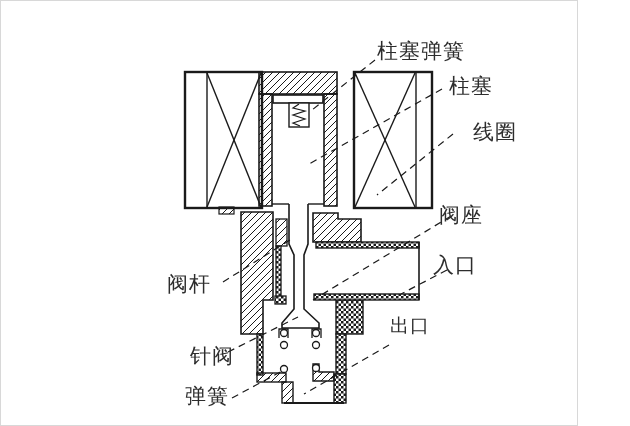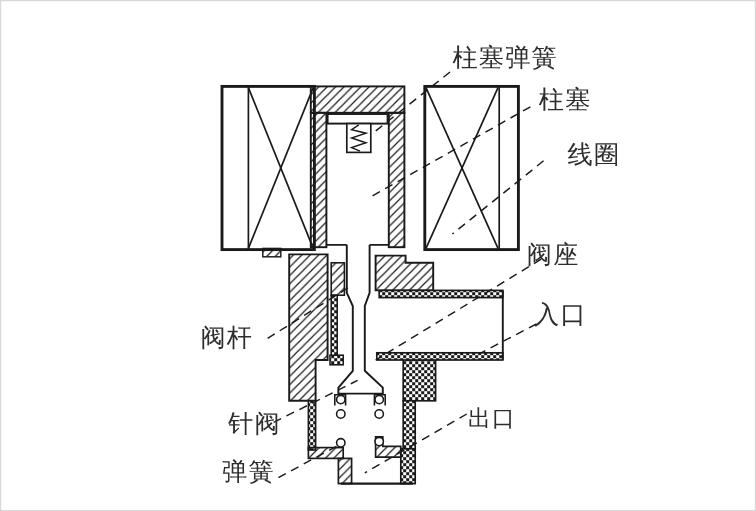--- a/index.html
+++ b/index.html
@@ -1,23 +1,23 @@
 <!DOCTYPE html>
 <html><head>
 <meta charset="utf-8">
 <style>
   html,body{margin:0;padding:0;background:#ffffff;}
   #stage{
     position:relative;
-    width:630px;height:426px;
+    width:578px;height:426px;
     background:#ffffff;
     overflow:hidden;
     border:1px solid #d8d8d8;
     box-sizing:border-box;
-    font-family:Liberation Mono, monospace;
+    font-family:Liberation Serif, serif;
   }
   #stage svg{position:absolute;left:0;top:0;}
   .lbl{
     position:absolute;
     color:#2d2d2d;
     font-size:21px;
     line-height:1.15;
     white-space:nowrap;
     letter-spacing:1px;
     user-select:none;
@@ -128,19 +128,19 @@
     <line x1="227" y1="351" x2="297" y2="316"></line>
     <line x1="231" y1="397" x2="283" y2="369"></line>
     <line x1="388" y1="344" x2="303" y2="393"></line>
   </g>
 </svg>
 
 <div class="lbl" style="left:376px;top:38px">柱塞弹簧</div>
 <div class="lbl" style="left:448px;top:73px">柱塞</div>
 <div class="lbl" style="left:472px;top:119px">线圈</div>
 <div class="lbl" style="left:438px;top:202px">阀座</div>
-<div class="lbl" style="left:444px;top:252px">入口</div>
+<div class="lbl" style="left:432px;top:252px">入口</div>
 <div class="lbl" style="left:166px;top:271px">阀杆</div>
 <div class="lbl" style="left:189px;top:343px">针阀</div>
 <div class="lbl" style="left:184px;top:383px">弹簧</div>
-<div class="lbl small" style="left:389px;top:339px">出口</div>
+<div class="lbl small" style="left:389px;top:314px">出口</div>
 
 </div>
 
 </body></html>

